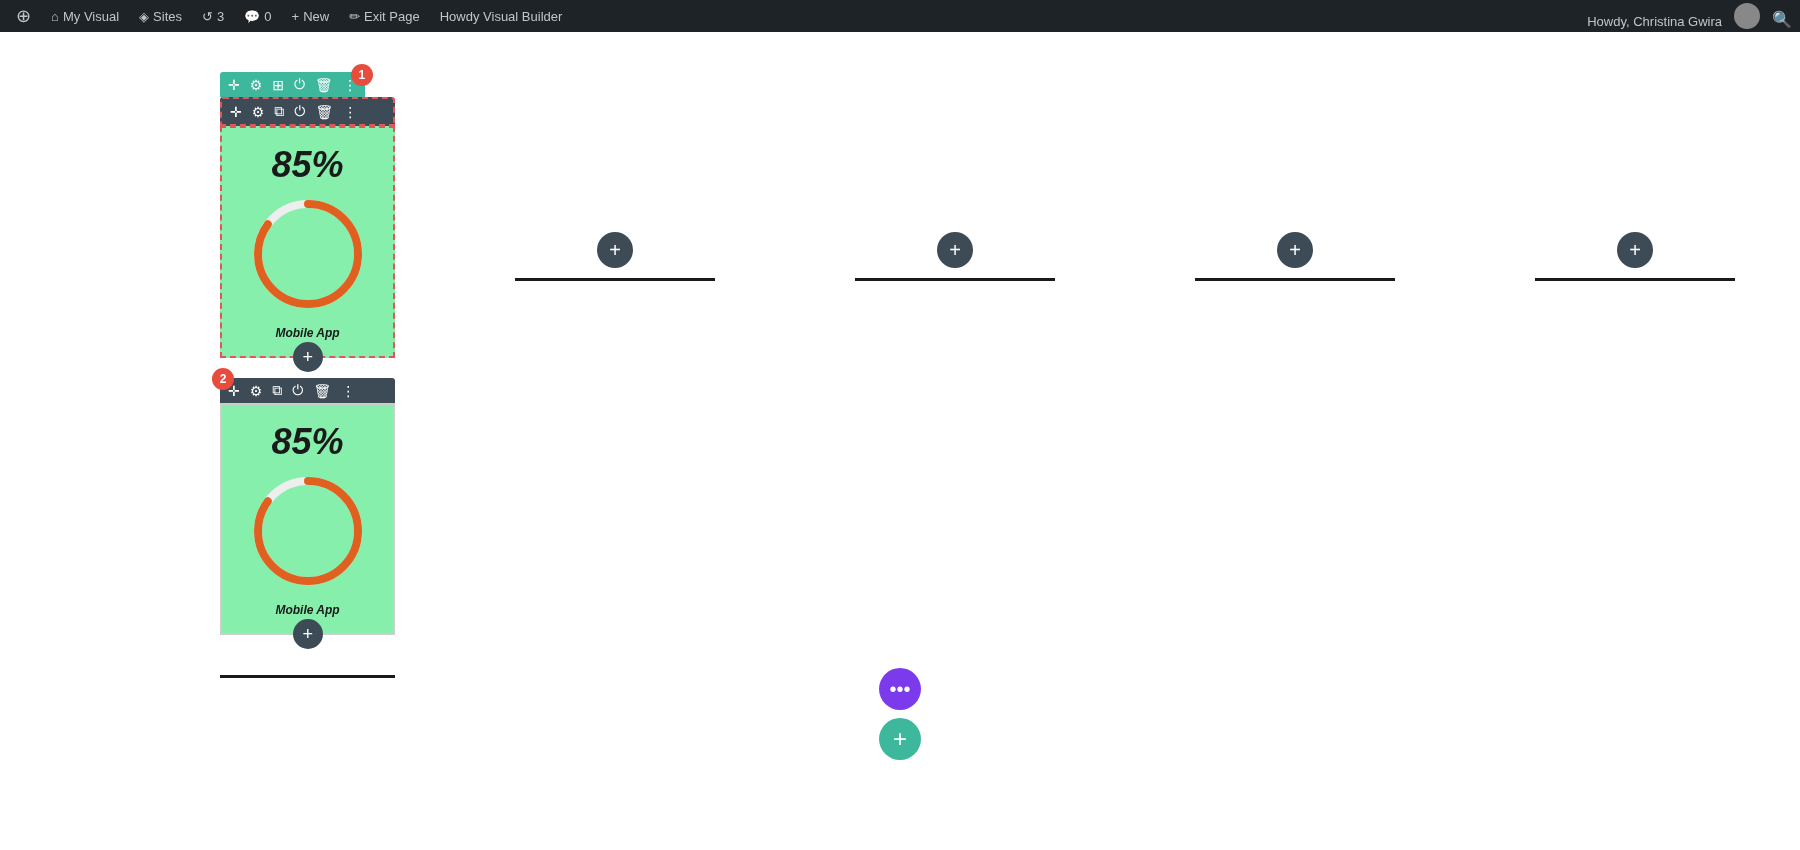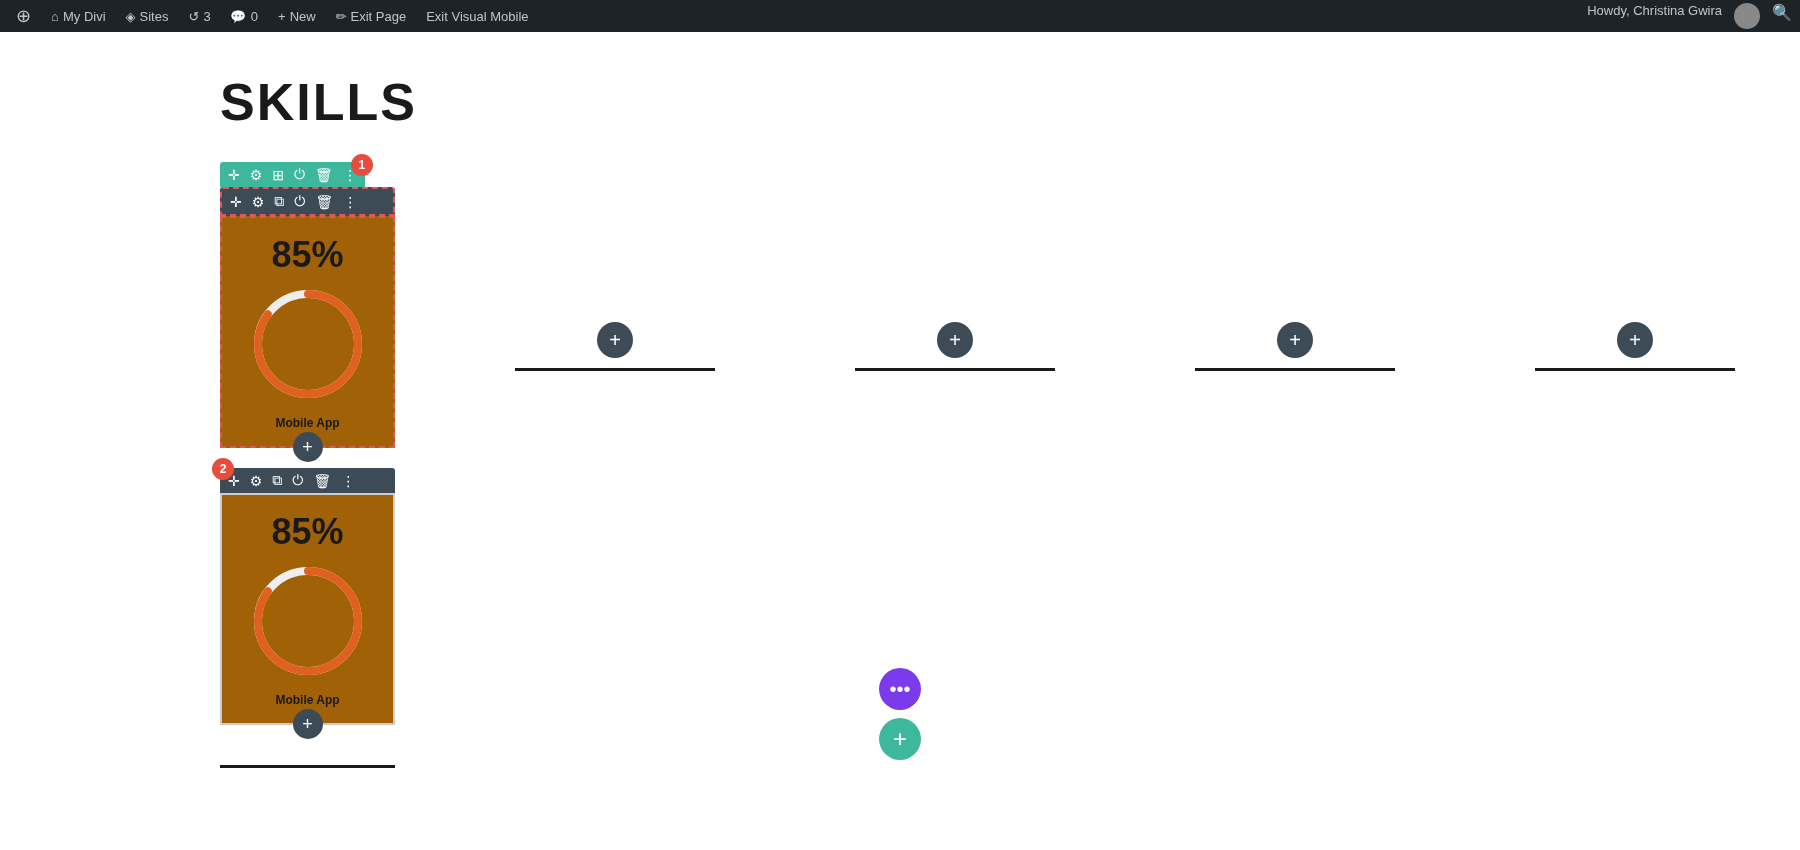--- a/index.html
+++ b/index.html
@@ -25,21 +25,21 @@
       gap: 4px;
       padding: 0 8px;
       height: 100%;
       color: #c3c4c7;
       cursor: pointer;
       white-space: nowrap;
     }
     .admin-bar-right {
       margin-left: auto;
       display: flex;
-      align-items: flex-start;
+      align-items: flex-end;
       gap: 12px;
       color: #c3c4c7;
     }
     .admin-bar-avatar {
       width: 26px; height: 26px;
       border-radius: 50%;
       background: #888;
       display: inline-block;
     }
     .search-icon-admin { font-size: 16px; cursor: pointer; }
@@ -106,22 +106,23 @@
       font-size: 14px;
       cursor: pointer;
     }
 
     
     .skill-card {
       border: 2px solid #ccc;
       width: 175px;
       padding: 16px;
       text-align: center;
-      background: #a16207;
-      position: relative;
+      background: #86efac;
+      position: relative;
+      font-style: italic;
     }
     .skill-card .percent {
       font-size: 36px;
       font-weight: 900;
       color: #1a1a1a;
       margin-bottom: 8px;
     }
     .skill-card .circle-chart {
       position: relative;
       width: 120px;
@@ -213,21 +214,21 @@
   </style>
 </head>
 <body>
 
 <div id="admin-bar">
   <div class="admin-bar-item">
     <span style="font-size:18px;">⊕</span>
   </div>
   <div class="admin-bar-item">
     <span>⌂</span>
-    <span>My Divi</span>
+    <span>My Visual</span>
   </div>
   <div class="admin-bar-item">
     <span style="color:#c3c4c7;">◈</span>
     <span>Sites</span>
   </div>
   <div class="admin-bar-item">
     <span>↺</span>
     <span>3</span>
   </div>
   <div class="admin-bar-item">
@@ -236,31 +237,30 @@
   </div>
   <div class="admin-bar-item">
     <span>+</span>
     <span>New</span>
   </div>
   <div class="admin-bar-item">
     <span>✏</span>
     <span>Exit Page</span>
   </div>
   <div class="admin-bar-item">
-    <span>Exit Visual Mobile</span>
+    <span>Howdy Visual Builder</span>
   </div>
   <div class="admin-bar-right">
     <span>Howdy, Christina Gwira</span>
     <span class="admin-bar-avatar"></span>
     <span class="search-icon-admin">🔍</span>
   </div>
 </div>
 
 <div id="page-content">
-  <h1 class="page-title">SKILLS</h1>
 
   <div style="display:flex; align-items:flex-start; gap:80px;">
 
     <div>
 
       
       <div style="position:relative; display:inline-block; margin-bottom:0;">
         <div class="row-toolbar-outer">
           <span class="toolbar-icon">✛</span>
           <span class="toolbar-icon">⚙</span>

